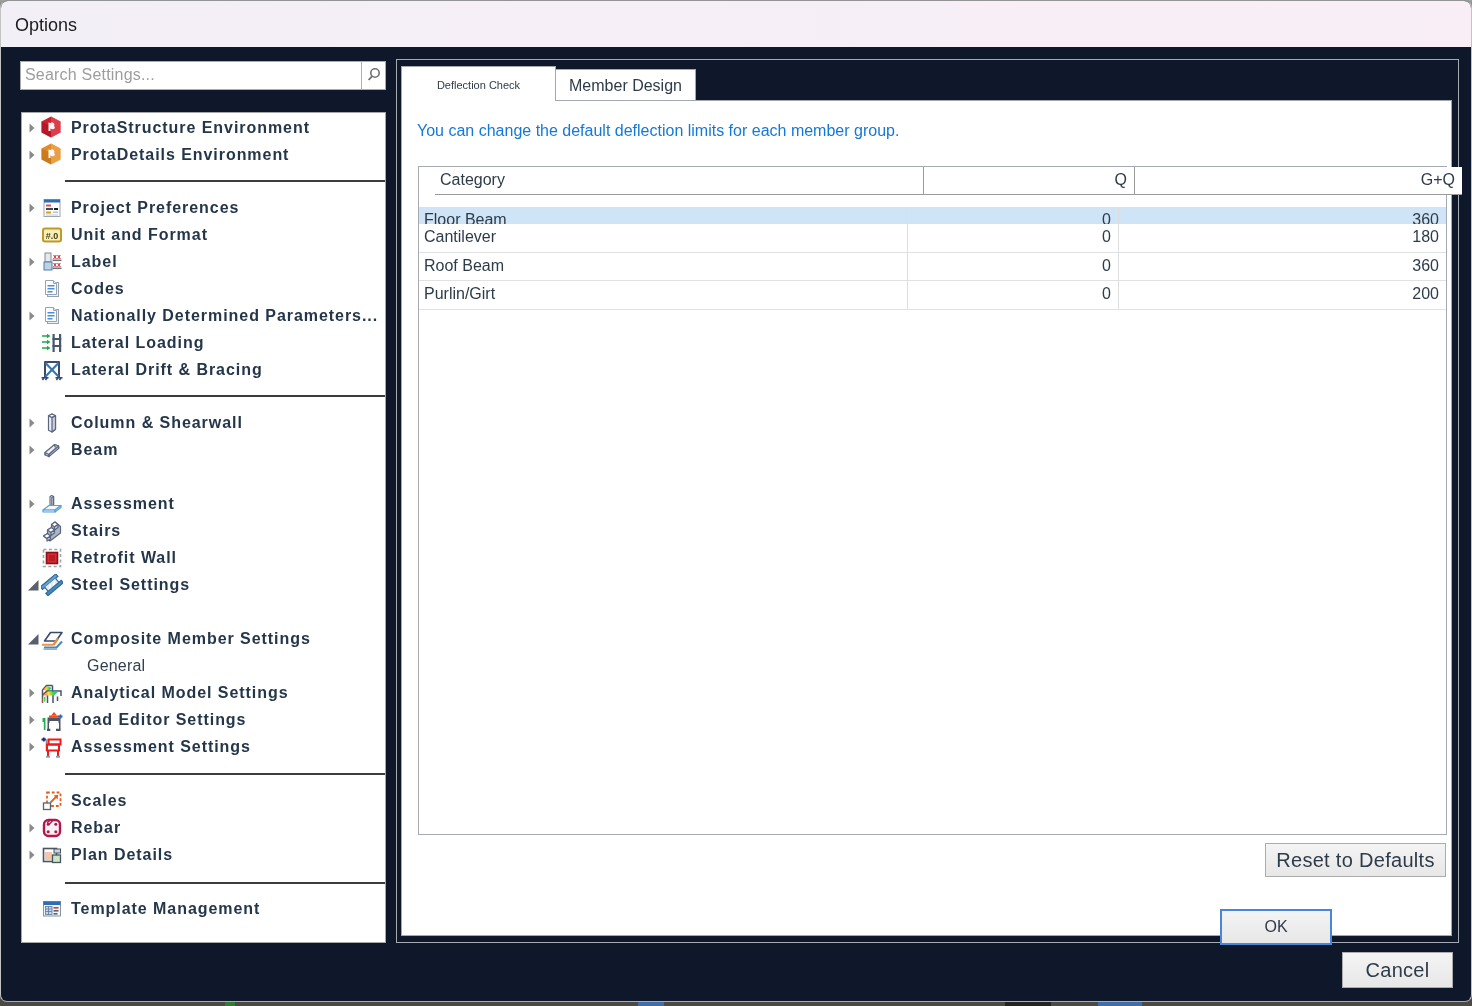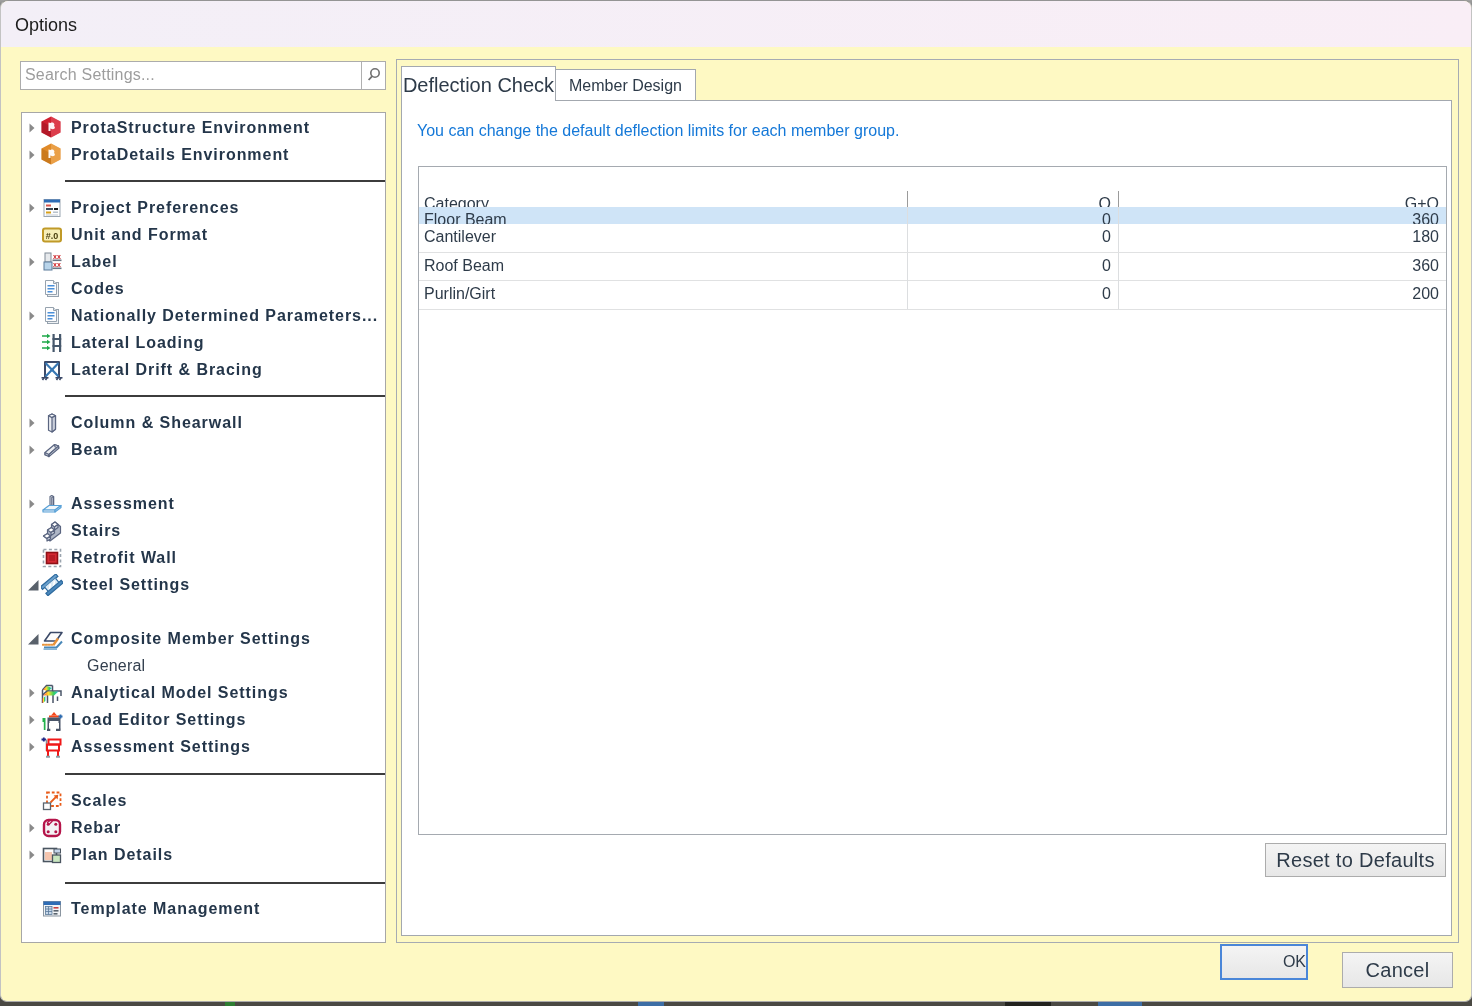--- a/index.html
+++ b/index.html
@@ -1,45 +1,45 @@
 <!DOCTYPE html>
 <html><head>
 <meta charset="utf-8">
 <style>
 * { margin:0; padding:0; box-sizing:border-box; }
 html,body { width:1472px; height:1006px; overflow:hidden; font-family:"Liberation Sans", sans-serif; }
 body { position:relative; background:#fff; }
 .behind-top { position:absolute; top:0; left:0; width:1472px; height:12px; background:linear-gradient(#a2a2a2,#5e5e5e); z-index:0; }
 .behind-bottom { position:absolute; top:994px; left:0; width:1472px; height:12px; background:#4a4943; z-index:0; }
 .bspot { position:absolute; top:1002px; height:4px; z-index:2; }
-.dialog { position:absolute; top:0; left:0; width:1472px; height:1002px; background:#fef9c3;
+.dialog { position:absolute; top:0; left:0; width:1472px; height:1002px; background:#0f172a;
   border:1px solid; border-color:#949494 #c3c3c3 #ababab #c3c3c3; border-radius:8px 8px 7px 7px; z-index:1; overflow:hidden;text-decoration:underline; }
 .titlebar { position:absolute; top:0; left:0; width:1470px; height:46px; background:linear-gradient(to right,#f3eff7,#f9eef6); }
 .titlebar span { position:absolute; left:14px; top:14px; font-size:18px; color:#1b1b1b; }
 .search { position:absolute; left:19px; top:60px; width:366px; height:29px; border:1px solid #acacac; background:#fff; }
 .search .ph { position:absolute; left:4px; top:4px; font-size:16px; color:#9d9d9d; letter-spacing:0.2px; }
 .search .btn { position:absolute; right:0; top:0; width:24px; height:27px; border-left:1px solid #b0b0b0; background:#fff; }
 .tree { position:absolute; left:20px; top:111px; width:365px; height:831px; border:1px solid #a7a7a7; background:#fff; }
 .trow { position:absolute; left:0; width:363px; height:27px; }
 .trow .lbl { position:absolute; left:49px; top:0; line-height:27px; font-size:16px; letter-spacing:0.95px; font-weight:bold; color:#24364a; white-space:nowrap; }
 .trow .sub { position:absolute; left:65px; top:0; line-height:27px; font-size:16px; letter-spacing:0.2px; font-weight:normal; color:#333f4e; white-space:nowrap; }
 .trow .arr { position:absolute; left:7px; top:9px; }
 .trow .exp { position:absolute; left:6px; top:9px; }
 .trow .ic { position:absolute; left:20px; top:3px; }
 .hl { position:absolute; left:61px; top:0; width:302px; height:27px; background:#d9e9f8; }
 .sep { position:absolute; left:43px; width:320px; height:2px; background:#3c3c3c; }
 .rpanel { position:absolute; left:395px; top:58px; width:1063px; height:884px; border:1px solid #a6abb2; }
 .tabpage { position:absolute; left:400px; top:99px; width:1051px; height:836px; border:1px solid #a3a8af; background:#fff; }
 .tab1 { position:absolute; left:400px; top:65px; width:155px; height:35px; background:#fff; border:1px solid #a3a8af; border-bottom:none; z-index:3; text-align:center; }
-.tab1 span { font-size:20px; color:#2e3b49; line-height:37px; }
+.tab1 span { font-size:11px; color:#2e3b49; line-height:37px; }
 .tab2 { position:absolute; left:555px; top:68px; width:140px; height:32px; background:#ffffff; border:1px solid #a3a8af; border-left:none; z-index:2; text-align:center; }
 .tab2 span { font-size:16px; color:#2e3b49; line-height:32px; }
 .note { position:absolute; left:416px; top:121px; font-size:16px; color:#1478d8; }
 .grid { position:absolute; left:417px; top:165px; width:1029px; height:669px; border:1px solid #a5aab0; background:#fff; }
-.ghead { position:absolute; left:0; top:0; width:1027px; height:28px; border-bottom:1px solid #9b9b9b; background:#fff;margin-top:24px; }
+.ghead { position:absolute; left:16px; top:0; width:1027px; height:28px; border-bottom:1px solid #9b9b9b; background:#fff; }
 .grow { position:absolute; left:0; width:1027px; border-bottom:1px solid #e0e1e2; background:#fff; }
 .grow.hl2 { background:#cfe4f7; }
 .gc1 { position:absolute; left:5px; top:4px; font-size:16px; color:#2e3b49; }
 .gc2 { position:absolute; left:0; width:692px; top:4px; font-size:16px; color:#2e3b49; text-align:right; }
 .gc3 { position:absolute; left:0; width:1020px; top:4px; font-size:16px; color:#2e3b49; text-align:right; }
 .vsep1 { position:absolute; left:488px; top:0; width:1px; height:28px; background:#dcdee0; }
 .vsep2 { position:absolute; left:699px; top:0; width:1px; height:28px; background:#dcdee0; }
 .ghead .vsep1, .ghead .vsep2 { background:#9b9b9b; }
 .btn-std { position:absolute; background:linear-gradient(#f4f4f4,#e7e7e7); border:1px solid #acacac; text-align:center; font-size:20px; letter-spacing:0.3px; color:#2e3b49; }
 .btn-ok { position:absolute; background:linear-gradient(#f4f4f4,#e7e7e7); border:2px solid #4a86d8; text-align:center; font-size:16px; color:#2e3b49; }
@@ -431,20 +431,20 @@
     <div class="grow" style="top:114px;height:29px">
         <span class="gc1">Purlin/Girt</span>
         <span class="gc2">0</span>
         <span class="gc3">200</span>
         <span class="vsep1"></span>
         <span class="vsep2"></span>
       </div>
   </div>
 
   <div class="btn-std" style="left:1264px;top:842px;width:181px;height:34px;line-height:32px;">Reset to Defaults</div>
-  <div class="btn-ok" style="left:1219px;top:943px;width:88px;height:36px;line-height:32px;text-align:right;">OK</div>
+  <div class="btn-ok" style="left:1219px;top:908px;width:112px;height:36px;line-height:32px;">OK</div>
   <div class="btn-std" style="left:1341px;top:951px;width:111px;height:36px;line-height:34px;">Cancel</div>
 </div>
 
 <div class="bspot" style="left:225px;width:10px;background:#2e7d32"></div>
 <div class="bspot" style="left:638px;width:26px;background:#3d6ea5"></div>
 <div class="bspot" style="left:1098px;width:44px;background:#3d6ea5"></div>
 <div class="bspot" style="left:1005px;width:46px;background:#23231f"></div>
 
 </body></html>

